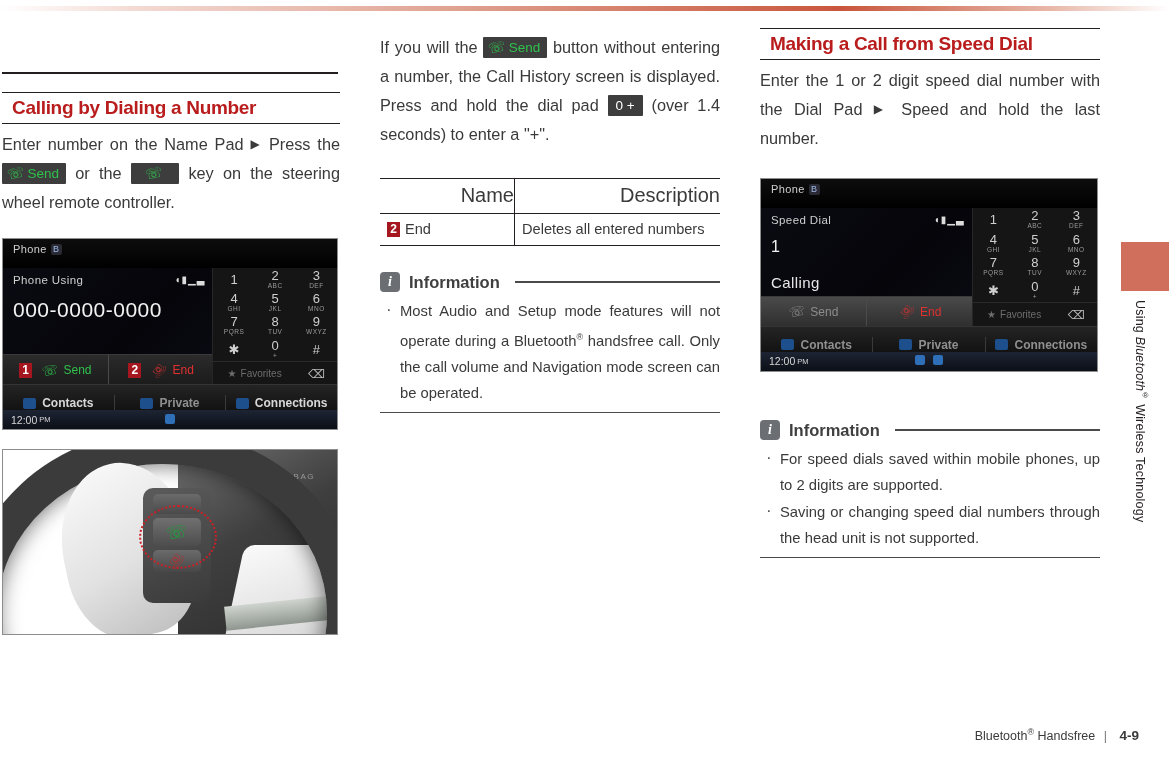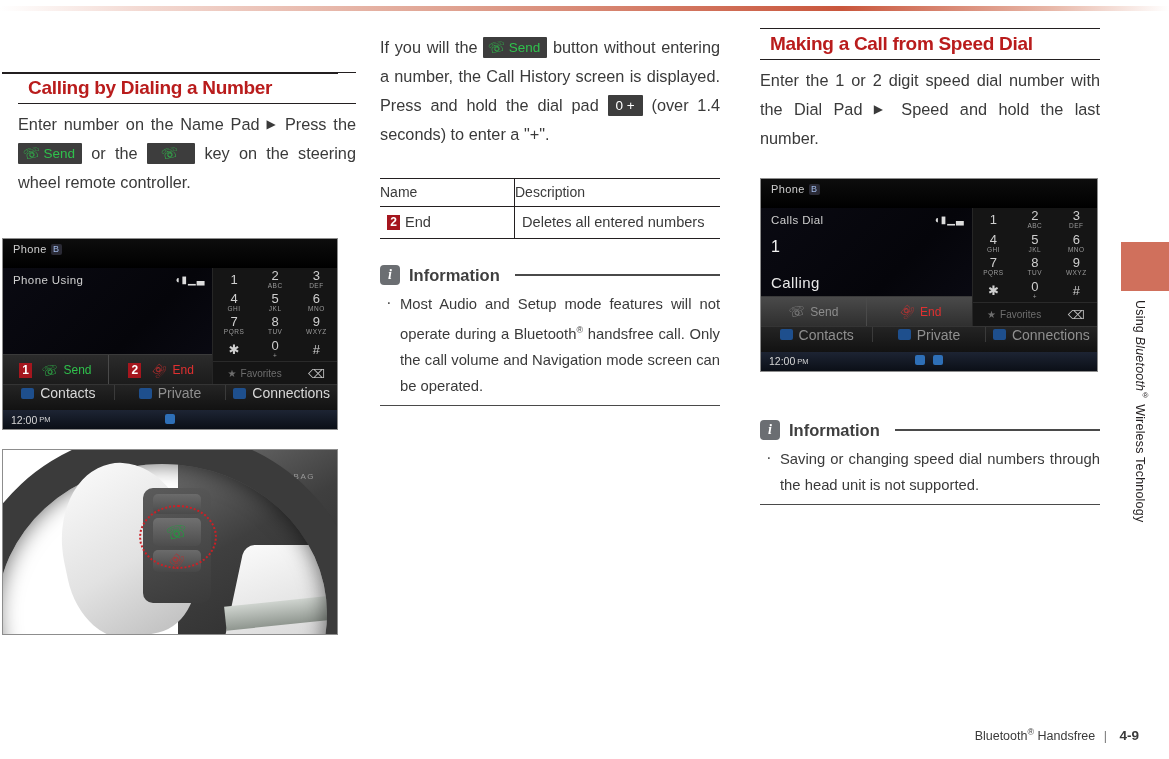--- a/index.html
+++ b/index.html
@@ -112,21 +112,21 @@
   .pad-row{display:grid;grid-template-columns:repeat(3,1fr);}
   .pk{display:flex;flex-direction:column;align-items:center;justify-content:center;color:#cfcfcf;}
   .pk .d{font-size:13px;line-height:13px;}
   .pk .s{font-size:6.5px;line-height:8px;color:#9a9a9a;letter-spacing:.5px;}
   .pad-bottom{display:grid;grid-template-columns:2fr 1fr;border-top:1px solid #2a2a2a;}
   .fav{display:flex;align-items:center;justify-content:center;gap:4px;color:#6e6e6e;font-size:10px;}
   .del{display:flex;align-items:center;justify-content:center;color:#bdbdbd;font-size:12px;}
   .bottom-bar{
     position:absolute;left:0;right:0;bottom:10%;height:13%;
     background:linear-gradient(#242424,#121212);border-top:1px solid #343434;
-    display:flex;align-items:flex-start;color:#8f8f8f;font-size:14px;
+    display:flex;align-items:flex-end;color:#8f8f8f;font-size:12px;font-weight:bold;
   }
   .bb{flex:1;display:flex;align-items:center;justify-content:center;gap:6px;}
   .bb.on{color:#d8d8d8;}
   .bb-sep{width:1px;height:60%;background:#3a3a3a;}
   .bb .gi{width:13px;height:11px;border-radius:2px;display:inline-block;background:#1e4f8d;}
   .status-bar{
     position:absolute;left:0;right:0;bottom:0;height:10%;
     background:linear-gradient(#1d2433,#0b0f17);
     display:flex;align-items:center;color:#d6d6d6;font-size:10.5px;padding-left:8px;box-sizing:border-box;
   }
@@ -167,21 +167,21 @@
   .highlight-ring{
     position:absolute;left:136px;top:55px;width:74px;height:60px;border-radius:50%;
     border:2.5px dotted #cc2026;
   }
   .trimA{position:absolute;left:232px;top:95px;width:110px;height:90px;background:linear-gradient(160deg,#fafafa,#d8d8d8);border-radius:10px 0 0 0;transform:skewX(-12deg);}
   .trimB{position:absolute;left:222px;top:150px;width:130px;height:24px;background:linear-gradient(#cfd4cf,#8f968f);transform:rotate(-6deg);}
 
   
   .tbl{border-collapse:collapse;width:100%;font-size:14.6px;color:#3a3a3a;}
   .tbl th{
-    font-weight:normal;font-size:14px;color:#3a3a3a;text-align:left;
+    font-weight:normal;font-size:20px;color:#3a3a3a;text-align:right;
     padding:5px 0 6px;border-top:1.6px solid #231f20;border-bottom:1.2px solid #231f20;
   }
   .tbl td{padding:5px 7px;border-bottom:1.2px solid #231f20;line-height:21px;vertical-align:top;}
   .tbl .c1{width:120px;border-right:1px solid #231f20;white-space:nowrap;}
   .tbl td.desc{text-align:justify;}
   .numbadge{
     display:inline-block;background:#a5161e;color:#fff;font-size:12px;line-height:15px;
     width:13px;height:15px;text-align:center;margin-right:5px;vertical-align:1px;font-weight:bold;
   }
 
@@ -218,37 +218,38 @@
 
   <div class="top-rule"></div>
 
   <div class="side-tab"></div>
   <div class="side-label">
     <span>Using </span><i>Bluetooth</i><sup>®</sup><span> Wireless Technology</span>
   </div>
 
   <div class="title-rule"></div>
 
-  <div class="col col-left" style="top:72px;margin-left:16px;">
+  <div class="col col-left" style="top:92px;">
     <div class="sec-head">Calling by Dialing a Number</div>
 
     <div class="body-text" style="margin-top:6px;">
       <span>Enter number on the Name Pad </span><span class="arrow">▶</span><span> Press the </span><span class="key"><span class="ph">☏</span><span>Send</span></span><span> or the </span><span class="key icon-only"><span class="ph">☏</span></span><span> key on the steering wheel remote controller.</span>
     </div>
   </div>
 
   <div class="shot" style="left:2px;top:238px;width:336px;height:192px;">
     <div class="shot-title">
       <span>Phone</span><span class="bt">B</span>
     </div>
     <div class="shot-left">
       <div class="name-row">
         <span class="nm">Phone Using</span>
         <span class="sig">◖▮▁▃</span>
       </div>
+      <div class="big-number">000-0000-0000</div>
       <div class="act-bar">
         <div class="act send">
           <span class="numbadge">1</span>
           <span class="ph">☏</span>
           <span>Send</span>
         </div>
         <div class="act-sep"></div>
         <div class="act end">
           <span class="numbadge">2</span>
           <span class="phd">☏</span>
@@ -407,21 +408,21 @@
       <span>Enter the 1 or 2 digit speed dial number with the Dial Pad </span><span class="arrow">▶</span><span> Speed and hold the last number.</span>
     </div>
   </div>
 
   <div class="shot" style="left:760px;top:178px;width:338px;height:194px;">
     <div class="shot-title">
       <span>Phone</span><span class="bt">B</span>
     </div>
     <div class="shot-left">
       <div class="name-row">
-        <span class="nm">Calls Dial</span>
+        <span class="nm">Speed Dial</span>
         <span class="sig">◖▮▁▃</span>
       </div>
       <div class="speed-num">1</div>
       <div class="calling">Calling</div>
       <div class="act-bar raised">
         <div class="act send dim">
           <span class="ph">☏</span>
           <span>Send</span>
         </div>
         <div class="act-sep"></div>
@@ -523,20 +524,21 @@
     </div>
   </div>
 
   <div class="col col-right" style="top:420px;">
     <div class="info-head">
       <span class="info-icon">i</span>
       <span class="info-label">Information</span>
       <span class="info-rule"></span>
     </div>
     <ul class="info-list">
+      <li>For speed dials saved within mobile phones, up to 2 digits are supported.</li>
       <li>Saving or changing speed dial numbers through the head unit is not supported.</li>
     </ul>
     <div class="info-bottom-rule"></div>
   </div>
 
   <div class="footer">
     <span>Bluetooth</span><sup class="reg">®</sup>
     <span>Handsfree</span>
     <span class="sep">|</span>
     <span class="pg">4-9</span>

